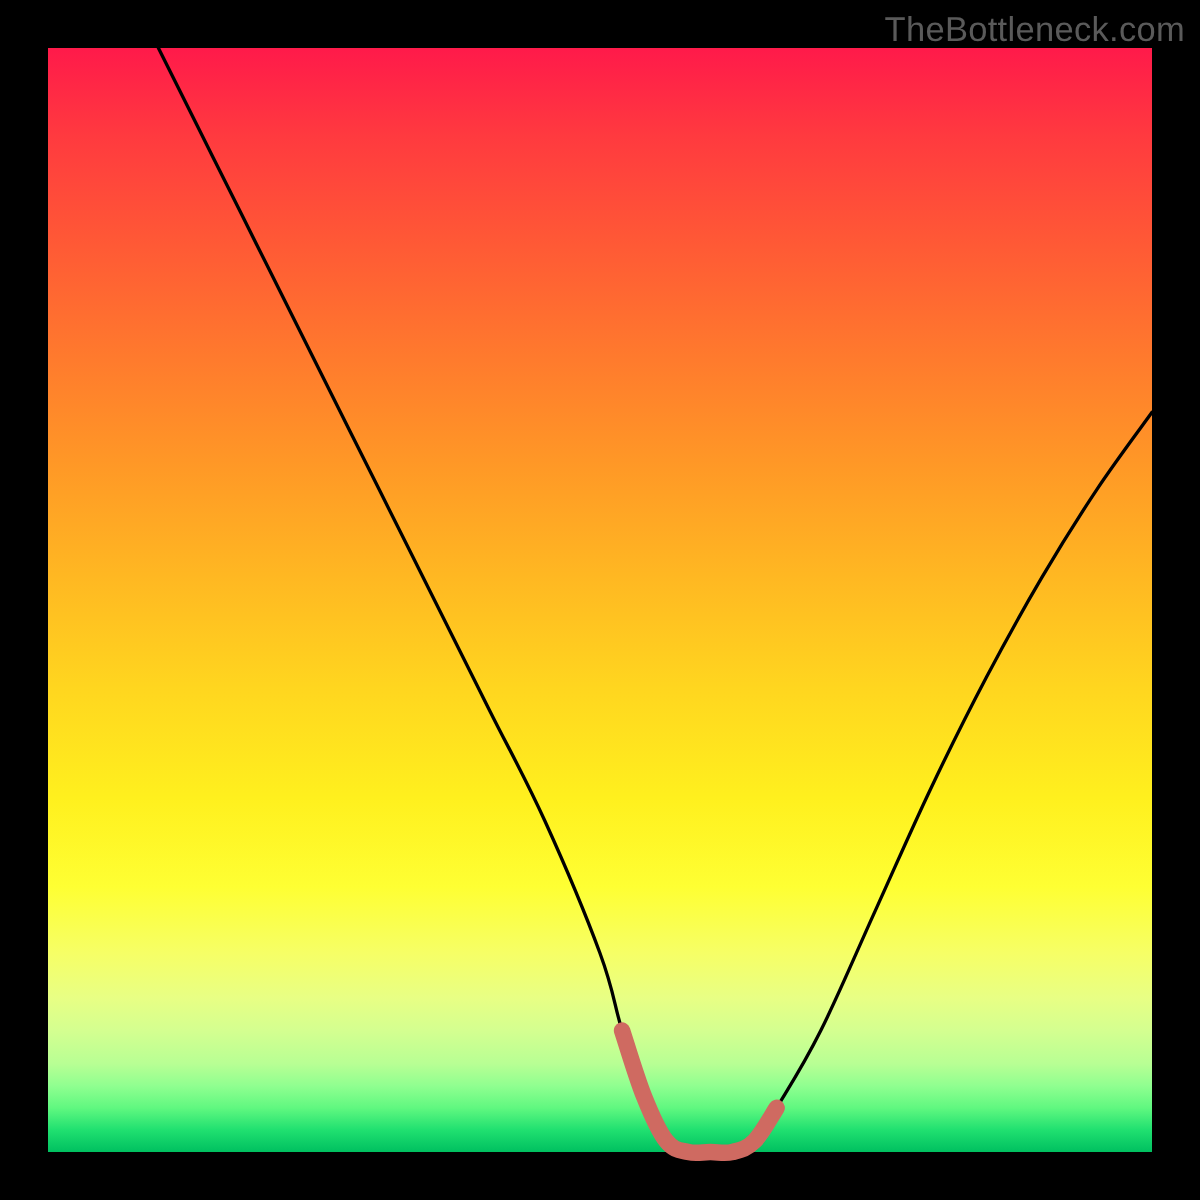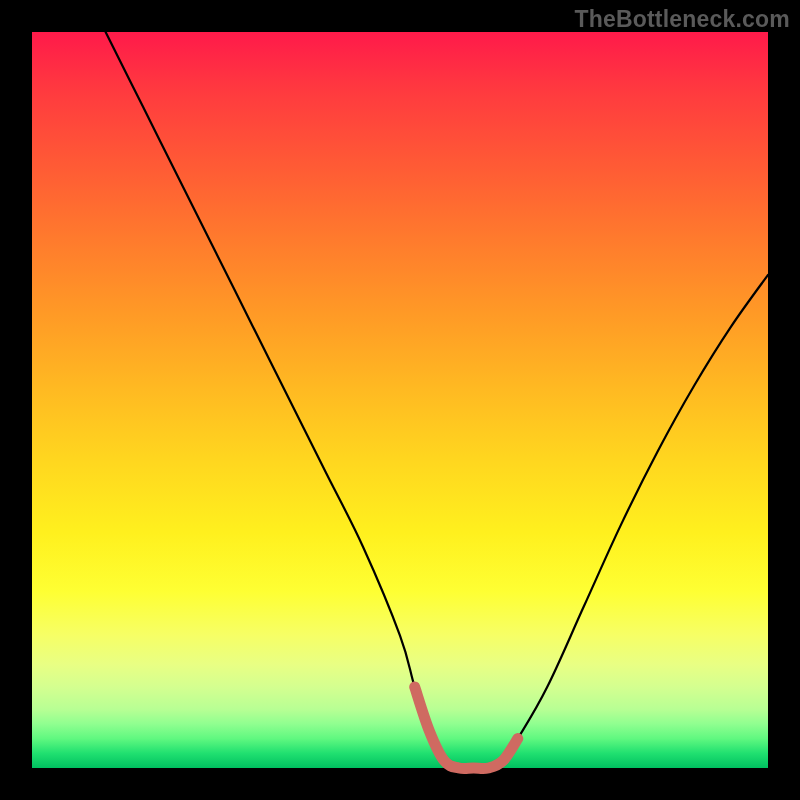--- a/index.html
+++ b/index.html
@@ -42,21 +42,21 @@
       #90ff90 94%,
       #60f880 96%,
       #20e070 98%,
       #00c060 100%);
   }
   .watermark {
     position: absolute;
     top: 6px;
     right: 10px;
     font-size: 23px;
-    font-weight: 700;
+    font-weight: 400;
     color: #5a5a5a;
     letter-spacing: 0.2px;
     user-select: none;
   }
   svg.curve {
     position: absolute;
     left: 0;
     top: 0;
     width: 736px;
     height: 736px;

